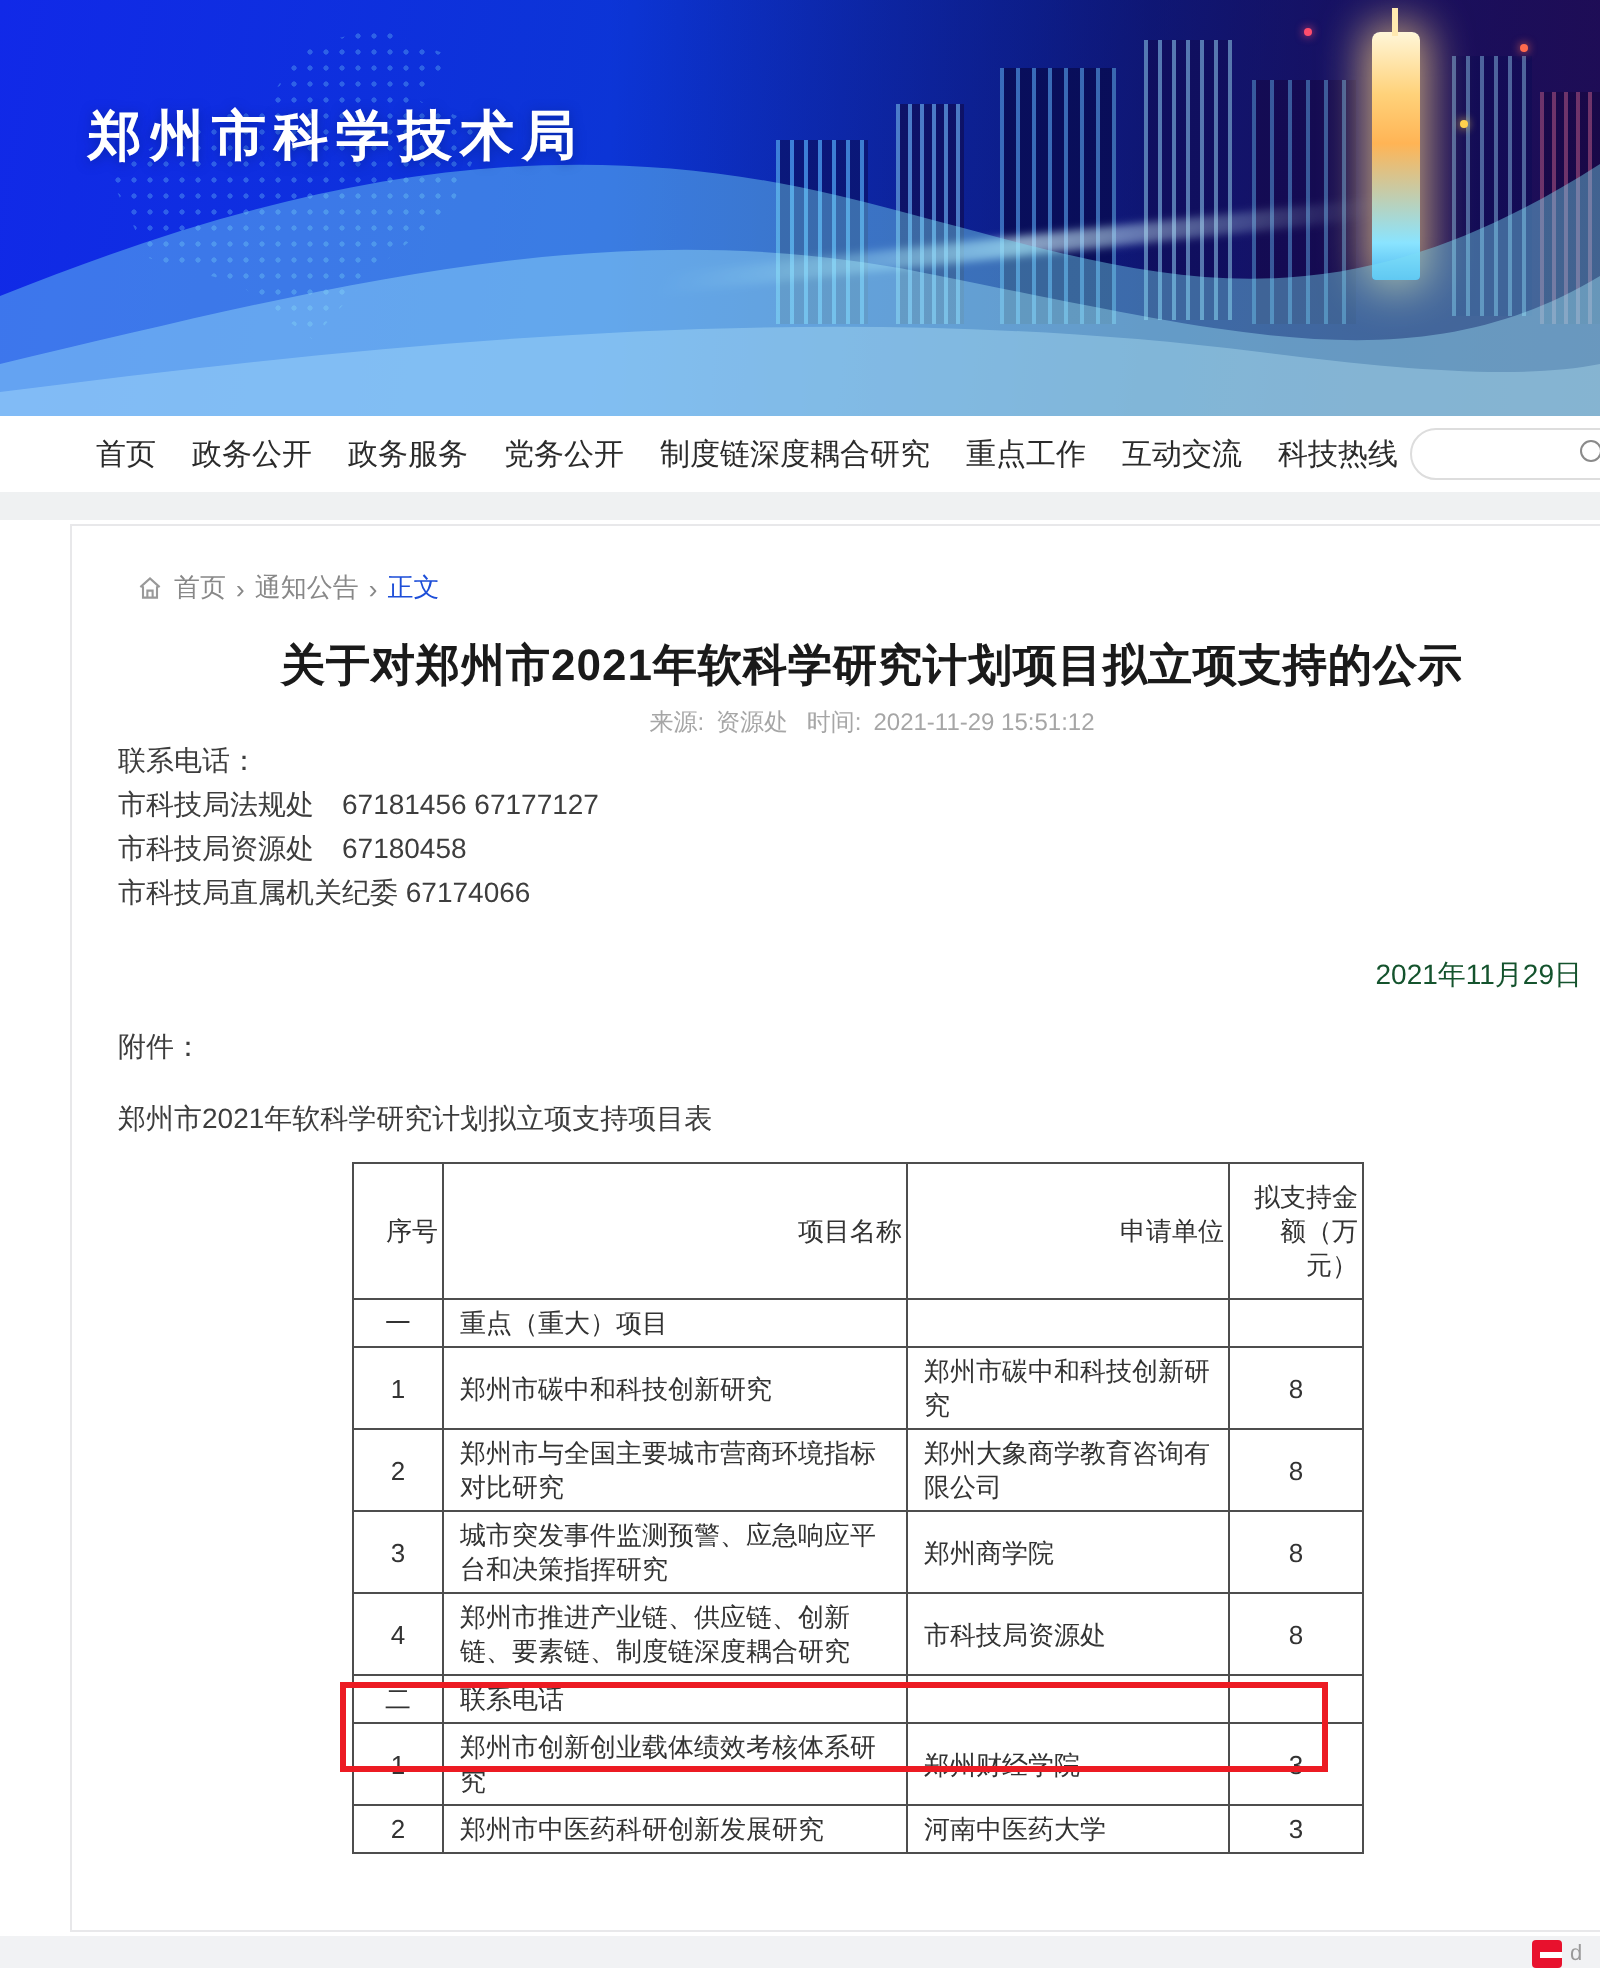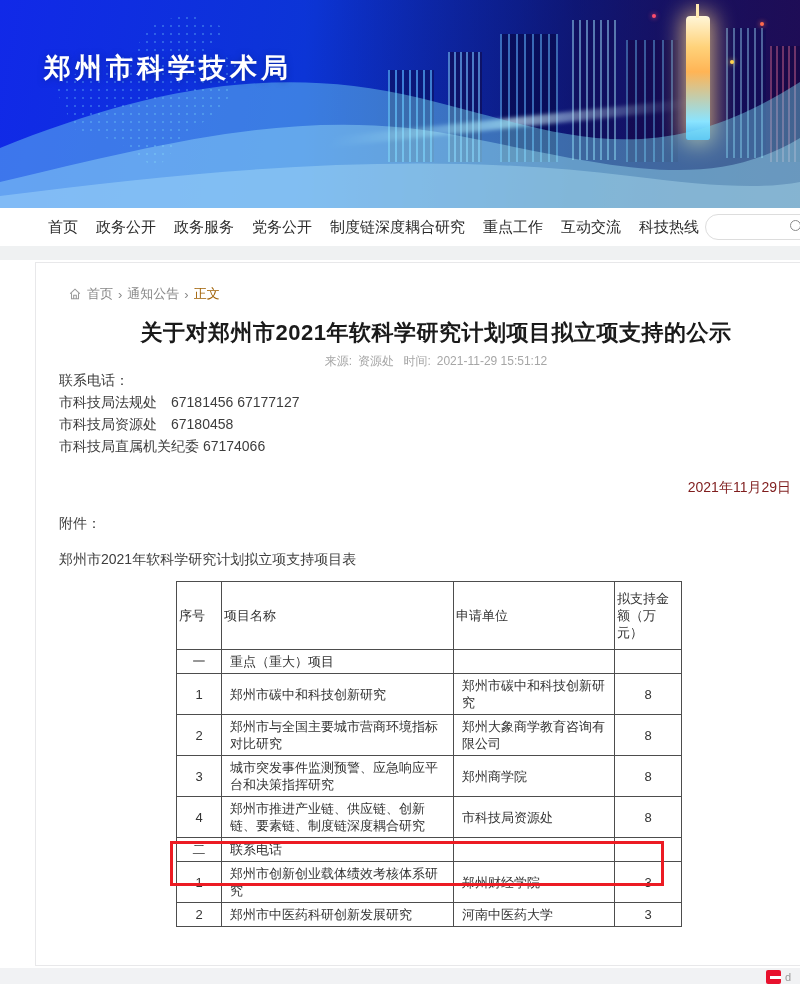--- a/index.html
+++ b/index.html
@@ -45,38 +45,38 @@
   .mag { position:absolute; left:84px; top:5px; width:11px; height:11px; border:1.6px solid #8a8a8a; border-radius:50%; }
   .mag::after { content:""; position:absolute; left:9px; top:10px; width:5px; height:1.6px; background:#8a8a8a; transform:rotate(45deg); }
   .gray-band { position:absolute; left:0; top:246px; width:800px; height:14px; background:#eff1f2; }
 
   
   .card { position:absolute; left:35px; top:262px; width:965px; height:704px; background:#fff;
     border:1px solid #e8e8ea; overflow:hidden; }
   .breadcrumb { margin:22px 0 0 32px; height:18px; font-size:13px; color:#888;
     display:flex; align-items:center; gap:5px; }
   .breadcrumb .crumb { cursor:pointer; }
-  .breadcrumb .cur { color:#a16207; }
+  .breadcrumb .cur { color:#1d4ed8; }
   .home-ico { width:14px; height:14px; display:inline-block; }
   .art-title { margin-top:14px; width:800px; height:32px; line-height:32px; text-align:center;
     font-size:22px; font-weight:700; color:#1a1a1a; letter-spacing:.5px; }
   .art-meta { margin-top:4px; width:800px; height:16px; text-align:center; font-size:12px; color:#a6a6a6; }
   .art-meta span { margin:12px 3px; }
   .para { margin:14px 0 0 7px; width:748px; font-size:14px; line-height:22px; color:#3d3d3d;
     text-indent:16px; text-align:justify; }
   .contacts { margin-left:23px; font-size:14px; line-height:22px; color:#3d3d3d; }
-  .date-line { margin-top:22px; width:755px; height:16px; text-align:right; font-size:14px; color:#7f1d1d; }
+  .date-line { margin-top:22px; width:755px; height:16px; text-align:right; font-size:14px; color:#14532d; }
   .attach { margin:20px 0 0 23px; height:16px; font-size:14px; color:#3d3d3d; }
   .tbl-caption { margin:20px 0 0 23px; height:16px; font-size:14px; color:#3d3d3d; }
 
   
   .table-wrap { position:relative; margin:14px 0 0 140px; width:505px; }
   table.doc { border-collapse:collapse; width:505px; table-layout:fixed; font-size:13px; color:#333; }
   table.doc th, table.doc td { border:1px solid #4d4d4d; line-height:17px; vertical-align:middle; }
-  table.doc th { font-weight:400; height:68px; text-align:left; padding:2px; }
+  table.doc th { font-weight:400; height:68px; text-align:right; padding:2px; }
   col.c-no { width:45px; } col.c-name { width:232px; } col.c-org { width:161px; } col.c-amt { width:67px; }
   td.no, td.amt { text-align:center; }
   td.name, td.org { text-align:left; padding:3px 6px 3px 8px; }
   tr.r1 td { height:25px; } tr.sec td { height:23px; } tr.hl td { height:20px; } tr.last td { height:21px; }
   .hl-box { position:absolute; border:3px solid #ec1b23; pointer-events:none; z-index:3; }
 
   .footer-strip { position:absolute; left:0; top:968px; width:800px; height:16px; background:#f1f2f4; }
   .wm { position:absolute; left:766px; top:970px; width:15px; height:14px; background:#e8112d; border-radius:2px; overflow:hidden; }
   .wm::after { content:""; position:absolute; left:4px; top:6px; width:11px; height:3px; background:#fff; }
   .wm-txt { position:absolute; left:785px; top:971px; font-size:11px; color:#9a9a9a; }

